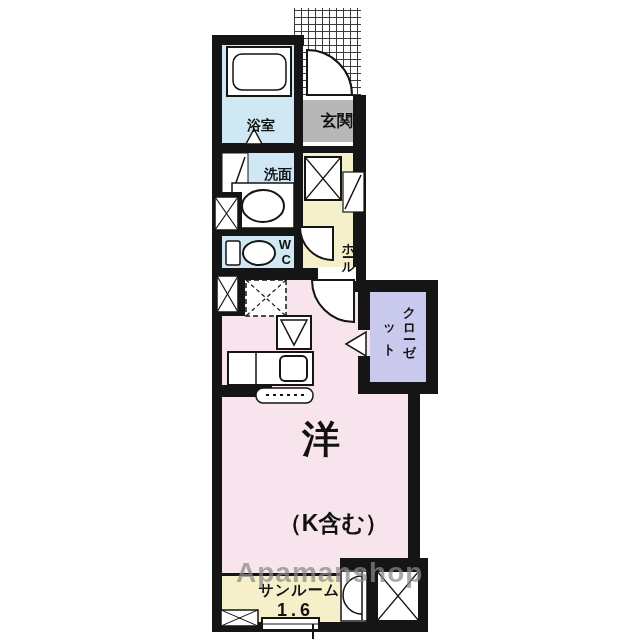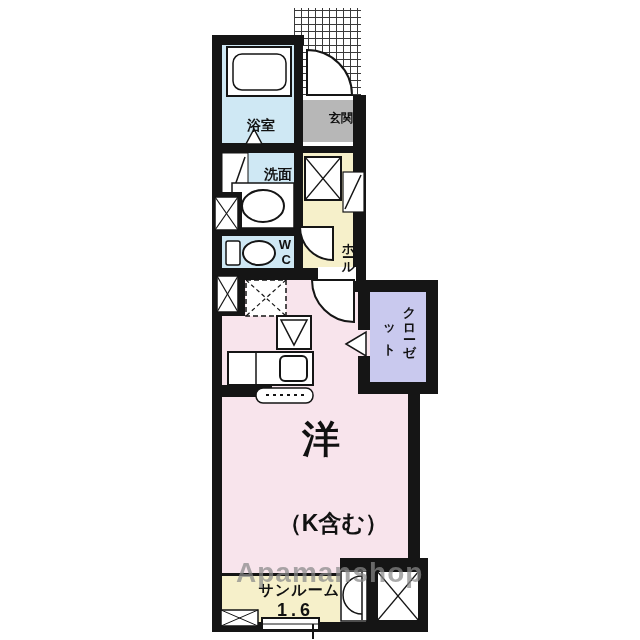--- a/index.html
+++ b/index.html
@@ -107,21 +107,21 @@
       <rect x="221" y="610" width="37" height="16" fill="#fff" stroke-width="1.5"></rect>
       <line x1="221" y1="610" x2="258" y2="626" stroke-width="1"></line>
       <line x1="258" y1="610" x2="221" y2="626" stroke-width="1"></line>
       <rect x="262" y="618" width="57" height="12" fill="#fff" stroke-width="2"></rect>
       <line x1="262" y1="624" x2="319" y2="624" stroke-width="1"></line>
       <line x1="313" y1="624" x2="313" y2="639" stroke-width="2"></line>
     </g>
   </svg>
 
   <div class="label" style="left:227px;top:117px;width:48px;font-size:14px;">浴室</div>
-  <div class="label" style="left:303px;top:112px;width:50px;font-size:12px;">玄関</div>
+  <div class="label" style="left:303px;top:112px;width:50px;font-size:16px;">玄関</div>
   <div class="label" style="left:246px;top:158px;width:46px;font-size:14px;margin-top:8px;">洗面</div>
   <div class="label" style="left:275px;top:237px;width:16px;font-size:13px;line-height:15px;word-break:break-all;white-space:normal;">WC</div>
   <div class="label vtext" style="left:340px;top:214px;height:56px;font-size:13px;letter-spacing:2px;line-height:16px;">ホール</div>
   <div class="label vtext" style="left:379px;top:295px;height:58px;font-size:13px;letter-spacing:3px;line-height:20px;">クローゼット</div>
   <div class="label" style="left:294px;top:418px;width:46px;font-size:38px;">洋</div>
   <div class="label" style="left:228px;top:581px;width:112px;font-size:15px;letter-spacing:1px;">サンルーム</div>
   <div class="label" style="left:246px;top:510px;width:142px;font-size:23px;">（K含む）</div>
   <div class="label" style="left:258px;top:600px;width:56px;font-size:18px;letter-spacing:4px;">1.6</div>
 
   <div class="wm" style="left:236px;top:557px;width:176px;font-size:28px;">Apamanshop</div>

